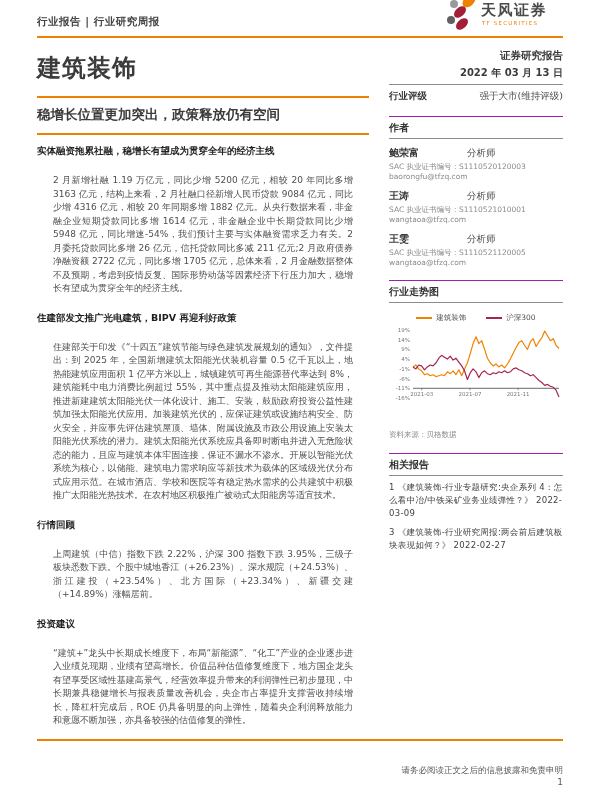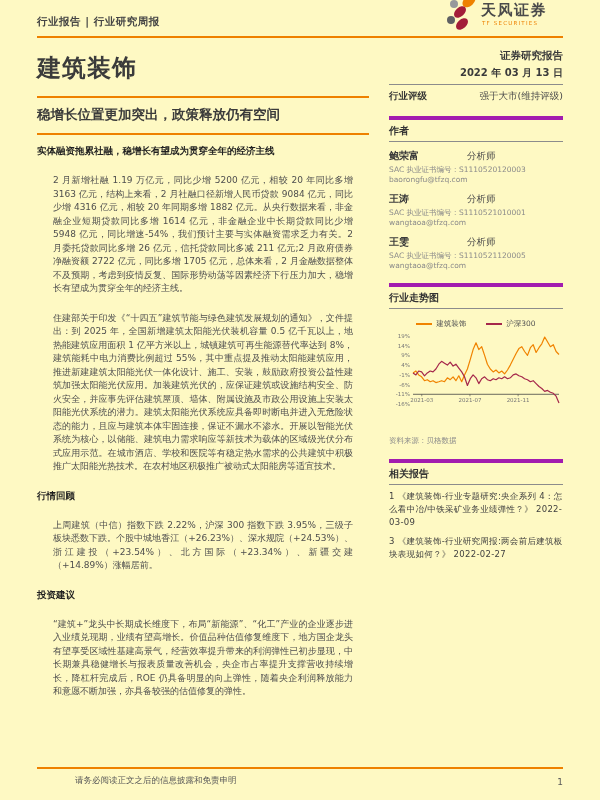--- a/index.html
+++ b/index.html
@@ -5,21 +5,21 @@
   :root{
     --accent:#EE8100;
     --brand-red:#A31E39;
     --ink:#3b3b3b;
     --body:#4e4e4e;
     --faint:#8a8a8a;
   }
   *{box-sizing:border-box;}
   html,body{margin:0;padding:0;background:#e8e8e8;}
   body{font-family:"DejaVu Sans","Liberation Sans",sans-serif;}
-  .page{position:relative;width:600px;height:800px;margin:0 auto;background:#fef9c3;
+  .page{position:relative;width:600px;height:800px;margin:0 auto;background:#ffffff;
         padding:0 37px;overflow:hidden;}
   
   .hdr{position:relative;height:38px;border-bottom:2.5px solid var(--accent);}
   .hdr-label{position:absolute;left:0;bottom:7px;font-size:10.5px;font-weight:700;color:#454545;letter-spacing:0.5px;}
   .brand{position:absolute;right:0;top:-3px;}
   
   .main{display:flex;gap:20px;margin-top:9px;}
   .col-l{width:332px;flex:none;}
   .col-r{flex:1;min-width:0;}
   
@@ -29,40 +29,40 @@
   .sec-h{font-size:9.5px;font-weight:700;color:#1f1f1f;margin:10px 0 3px;}
   .sec-p{font-size:9px;color:var(--body);line-height:1.5;text-align:justify;margin:16px;}
   .risk{font-size:9px;color:var(--body);line-height:1.5;text-align:justify;margin-top:11px;}
   .risk .risk-label{font-weight:700;color:#1f1f1f;}
   
   .rpt-type{text-align:right;font-size:10.5px;font-weight:700;color:var(--ink);padding-top:2px;}
   .rpt-date{text-align:right;font-size:10px;font-weight:700;color:var(--ink);
             padding:3px 0 4px;border-bottom:1px solid #8c8c8c;}
   .side-title{font-size:10px;font-weight:700;color:#333;border-bottom:1px solid #8c8c8c;
               padding:3px 0;}
-  .side-title.mt{border-top:4px solid #a21caf;margin-top:13px;padding-top:4px;}
+  .side-title.mt{border-top:1px solid #a21caf;margin-top:13px;padding-top:4px;}
   .rating-row{display:flex;justify-content:space-between;font-size:9.5px;padding:5px 0 0;}
   .rating-row .lab{font-weight:700;color:#333;}
   .rating-row .val{color:#4a4a4a;}
   .author{margin:7px 0 8px;}
   .author-top{display:flex;align-items:center;font-size:10px;color:#3a3a3a;}
   .author-name{font-weight:700;width:78px;}
   .author-role{font-size:9.5px;color:#4a4a4a;}
   .author-sac{font-size:7.5px;color:var(--faint);margin-top:2px;}
   .author-email{font-size:7.5px;color:var(--faint);}
   .legend{display:flex;justify-content:center;gap:20px;margin:10px 0 0;font-size:7.5px;color:#555;}
   .legend-item{display:flex;align-items:center;gap:4px;}
   .legend-swatch{width:16px;height:2px;display:inline-block;}
   .chart-wrap{margin-top:2px;}
   .ct{font-size:5.5px;fill:#777;}
   .src{font-size:7.5px;color:var(--faint);margin:5px 0 0;}
   .report-item{font-size:8.5px;color:#3f3f3f;line-height:1.55;margin-top:5px;letter-spacing:0.3px;}
   
   .footer{position:absolute;left:37px;right:37px;bottom:13px;border-top:2px solid var(--accent);
-          padding-top:6px;display:flex;justify-content:space-between;align-items:flex-end;}
+          padding-top:24px;display:flex;justify-content:space-between;align-items:flex-end;flex-direction:column;}
   .footer .disc{font-size:8.5px;color:#595959;padding-left:38px;}
   .footer .pg{font-size:9px;color:#595959;}
 </style>
 </head>
 <body>
 
 <div class="page">
 
   <div class="hdr">
     <div class="hdr-label">行业报告 | 行业研究周报</div>
@@ -84,20 +84,21 @@
     <div class="col-l">
       <div class="title">建筑装饰</div>
       <div class="subtitle">稳增长位置更加突出，政策释放仍有空间</div>
 
       <div>
         <div class="sec-h">实体融资拖累社融，稳增长有望成为贯穿全年的经济主线</div>
         <p class="sec-p">2 月新增社融 1.19 万亿元，同比少增 5200 亿元，相较 20 年同比多增 3163 亿元，结构上来看，2 月社融口径新增人民币贷款 9084 亿元，同比少增 4316 亿元，相较 20 年同期多增 1882 亿元。从央行数据来看，非金融企业短期贷款同比多增 1614 亿元，非金融企业中长期贷款同比少增 5948 亿元，同比增速-54%，我们预计主要与实体融资需求乏力有关。2 月委托贷款同比多增 26 亿元，信托贷款同比多减 211 亿元;2 月政府债券净融资额 2722 亿元，同比多增 1705 亿元，总体来看，2 月金融数据整体不及预期，考虑到疫情反复、国际形势动荡等因素经济下行压力加大，稳增长有望成为贯穿全年的经济主线。</p>
       </div>
 
       <div>
+        <div class="sec-h">住建部发文推广光电建筑，BIPV 再迎利好政策</div>
         <p class="sec-p">住建部关于印发《“十四五”建筑节能与绿色建筑发展规划的通知》，文件提出：到 2025 年，全国新增建筑太阳能光伏装机容量 0.5 亿千瓦以上，地热能建筑应用面积 1 亿平方米以上，城镇建筑可再生能源替代率达到 8%，建筑能耗中电力消费比例超过 55%，其中重点提及推动太阳能建筑应用，推进新建建筑太阳能光伏一体化设计、施工、安装，鼓励政府投资公益性建筑加强太阳能光伏应用。加装建筑光伏的，应保证建筑或设施结构安全、防火安全，并应事先评估建筑屋顶、墙体、附属设施及市政公用设施上安装太阳能光伏系统的潜力。建筑太阳能光伏系统应具备即时断电并进入无危险状态的能力，且应与建筑本体牢固连接，保证不漏水不渗水。开展以智能光伏系统为核心，以储能、建筑电力需求响应等新技术为载体的区域级光伏分布式应用示范。在城市酒店、学校和医院等有稳定热水需求的公共建筑中积极推广太阳能光热技术。在农村地区积极推广被动式太阳能房等适宜技术。</p>
       </div>
 
       <div>
         <div class="sec-h">行情回顾</div>
         <p class="sec-p">上周建筑（中信）指数下跌 2.22%，沪深 300 指数下跌 3.95%，三级子板块悉数下跌。个股中城地香江（+26.23%）、深水规院（+24.53%）、浙江建投（+23.54%）、北方国际（+23.34%）、新疆交建（+14.89%）涨幅居前。</p>
       </div>
 
       <div>
         <div class="sec-h">投资建议</div>

